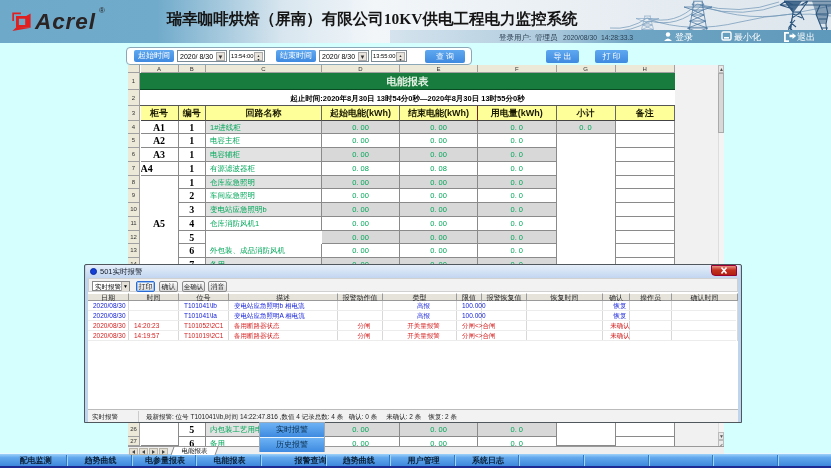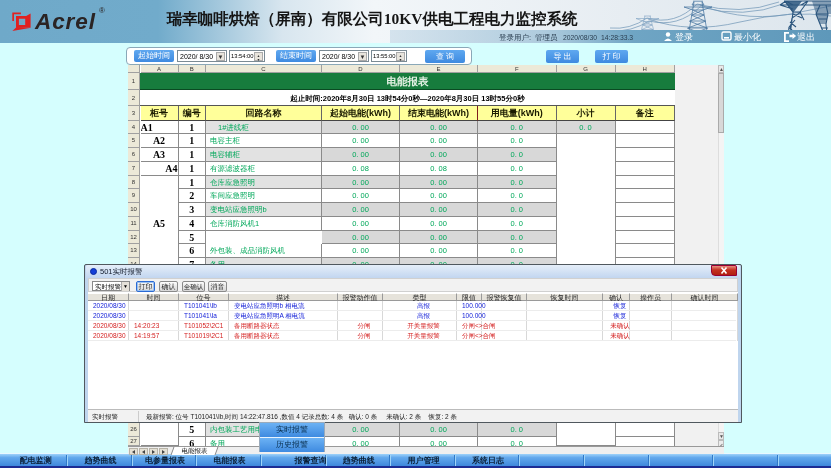--- a/index.html
+++ b/index.html
@@ -152,42 +152,42 @@
     <div class="abs" style="left:12px;top:8px;width:535px;height:16.5px;background:#177C3D;border-bottom:1px solid #0A4A22;color:#E2F0E2;font-weight:bold;font-size:10.5px;text-align:center;line-height:16px;">电能报表</div>
     <div class="abs" style="left:12px;top:24.5px;width:535px;height:16.5px;background:#fff;border-bottom:1px solid #555;color:#000;font-size:7.5px;text-align:center;line-height:17px;font-weight:bold;">起止时间:2020年8月30日  13时54分0秒—2020年8月30日  13时55分0秒</div>
     <div class="abs" style="left:12.5px;top:41px;width:38px;height:14.5px;background:#FFFF9A;border-right:1px solid #666;border-bottom:1px solid #444;font-size:9px;font-weight:bold;color:#1A1A00;text-align:center;line-height:14px;">柜号</div>
     <div class="abs" style="left:50.5px;top:41px;width:27.5px;height:14.5px;background:#FFFF9A;border-right:1px solid #666;border-bottom:1px solid #444;font-size:9px;font-weight:bold;color:#1A1A00;text-align:center;line-height:14px;">编号</div>
     <div class="abs" style="left:78px;top:41px;width:116px;height:14.5px;background:#FFFF9A;border-right:1px solid #666;border-bottom:1px solid #444;font-size:9px;font-weight:bold;color:#1A1A00;text-align:center;line-height:14px;">回路名称</div>
     <div class="abs" style="left:194px;top:41px;width:78px;height:14.5px;background:#FFFF9A;border-right:1px solid #666;border-bottom:1px solid #444;font-size:9px;font-weight:bold;color:#1A1A00;text-align:center;line-height:14px;">起始电能(kWh)</div>
     <div class="abs" style="left:272px;top:41px;width:78px;height:14.5px;background:#FFFF9A;border-right:1px solid #7f1d1d;border-bottom:1px solid #444;font-size:9px;font-weight:bold;color:#1A1A00;text-align:center;line-height:14px;">结束电能(kWh)</div>
     <div class="abs" style="left:350px;top:41px;width:78.5px;height:14.5px;background:#FFFF9A;border-right:1px solid #666;border-bottom:1px solid #444;font-size:9px;font-weight:bold;color:#1A1A00;text-align:center;line-height:14px;">用电量(kWh)</div>
     <div class="abs" style="left:428.5px;top:41px;width:59px;height:14.5px;background:#FFFF9A;border-right:1px solid #666;border-bottom:1px solid #444;font-size:9px;font-weight:bold;color:#1A1A00;text-align:center;line-height:14px;">小计</div>
     <div class="abs" style="left:487.5px;top:41px;width:59.5px;height:14.5px;background:#FFFF9A;border-right:1px solid #666;border-bottom:1px solid #444;font-size:9px;font-weight:bold;color:#1A1A00;text-align:center;line-height:14px;">备注</div>
-    <div class="cell" style="left:12.5px;top:55.5px;width:38px;height:13.75px;background:#fff;text-align:left;line-height:13.75px;font-weight:bold;font-family:Liberation Serif,serif;font-size:10px;">A1</div>
+    <div class="cell" style="left:12.5px;top:55.5px;width:38px;height:13.75px;background:#fff;text-align:center;line-height:13.75px;font-weight:bold;font-family:Liberation Serif,serif;font-size:10px;">A1</div>
     <div class="cell" style="left:50.5px;top:55.5px;width:27.5px;height:13.75px;background:#fff;text-align:center;line-height:13.75px;font-weight:bold;font-family:Liberation Serif,serif;font-size:10px;">1</div>
-    <div class="cell gtxt" style="left:78px;top:55.5px;width:116px;height:13.75px;background:#E2E2E2;padding-left:12px;line-height:13.75px;font-size:7.5px;">1#进线柜</div>
+    <div class="cell gtxt" style="left:78px;top:55.5px;width:116px;height:13.75px;background:#E2E2E2;padding-left:4px;line-height:13.75px;font-size:7.5px;">1#进线柜</div>
     <div class="cell gtxt" style="left:194px;top:55.5px;width:78px;height:13.75px;background:#D8D8D8;text-align:center;line-height:13.75px;font-size:7.5px;">0. 00</div>
     <div class="cell gtxt" style="left:272px;top:55.5px;width:78px;height:13.75px;background:#D8D8D8;text-align:center;line-height:13.75px;font-size:7.5px;">0. 00</div>
     <div class="cell gtxt" style="left:350px;top:55.5px;width:78.5px;height:13.75px;background:#D8D8D8;text-align:center;line-height:13.75px;font-size:7.5px;">0. 0</div>
     <div class="cell" style="left:487.5px;top:55.5px;width:59.5px;height:13.75px;background:#fff;"></div>
     <div class="cell" style="left:12.5px;top:69.25px;width:38px;height:13.75px;background:#fff;text-align:center;line-height:13.75px;font-weight:bold;font-family:Liberation Serif,serif;font-size:10px;">A2</div>
     <div class="cell" style="left:50.5px;top:69.25px;width:27.5px;height:13.75px;background:#fff;text-align:center;line-height:13.75px;font-weight:bold;font-family:Liberation Serif,serif;font-size:10px;">1</div>
     <div class="cell gtxt" style="left:78px;top:69.25px;width:116px;height:13.75px;background:#fff;padding-left:4px;line-height:13.75px;font-size:7.5px;">电容主柜</div>
     <div class="cell gtxt" style="left:194px;top:69.25px;width:78px;height:13.75px;background:#fff;text-align:center;line-height:13.75px;font-size:7.5px;">0. 00</div>
     <div class="cell gtxt" style="left:272px;top:69.25px;width:78px;height:13.75px;background:#fff;text-align:center;line-height:13.75px;font-size:7.5px;">0. 00</div>
     <div class="cell gtxt" style="left:350px;top:69.25px;width:78.5px;height:13.75px;background:#fff;text-align:center;line-height:13.75px;font-size:7.5px;">0. 0</div>
     <div class="cell" style="left:487.5px;top:69.25px;width:59.5px;height:13.75px;background:#fff;"></div>
     <div class="cell" style="left:12.5px;top:83px;width:38px;height:13.75px;background:#fff;text-align:center;line-height:13.75px;font-weight:bold;font-family:Liberation Serif,serif;font-size:10px;">A3</div>
     <div class="cell" style="left:50.5px;top:83px;width:27.5px;height:13.75px;background:#fff;text-align:center;line-height:13.75px;font-weight:bold;font-family:Liberation Serif,serif;font-size:10px;">1</div>
     <div class="cell gtxt" style="left:78px;top:83px;width:116px;height:13.75px;background:#E2E2E2;padding-left:4px;line-height:13.75px;font-size:7.5px;">电容辅柜</div>
     <div class="cell gtxt" style="left:194px;top:83px;width:78px;height:13.75px;background:#D8D8D8;text-align:center;line-height:13.75px;font-size:7.5px;">0. 00</div>
     <div class="cell gtxt" style="left:272px;top:83px;width:78px;height:13.75px;background:#D8D8D8;text-align:center;line-height:13.75px;font-size:7.5px;">0. 00</div>
     <div class="cell gtxt" style="left:350px;top:83px;width:78.5px;height:13.75px;background:#D8D8D8;text-align:center;line-height:13.75px;font-size:7.5px;">0. 0</div>
     <div class="cell" style="left:487.5px;top:83px;width:59.5px;height:13.75px;background:#fff;"></div>
-    <div class="cell" style="left:12.5px;top:96.75px;width:38px;height:13.75px;background:#fff;text-align:right;line-height:13.75px;font-weight:bold;font-family:Liberation Serif,serif;font-size:10px;">A4</div>
+    <div class="cell" style="left:12.5px;top:96.75px;width:38px;height:13.75px;background:#fff;text-align:left;line-height:13.75px;font-weight:bold;font-family:Liberation Serif,serif;font-size:10px;">A4</div>
     <div class="cell" style="left:50.5px;top:96.75px;width:27.5px;height:13.75px;background:#fff;text-align:center;line-height:13.75px;font-weight:bold;font-family:Liberation Serif,serif;font-size:10px;">1</div>
     <div class="cell gtxt" style="left:78px;top:96.75px;width:116px;height:13.75px;background:#fff;padding-left:4px;line-height:13.75px;font-size:7.5px;">有源滤波器柜</div>
     <div class="cell gtxt" style="left:194px;top:96.75px;width:78px;height:13.75px;background:#fff;text-align:center;line-height:13.75px;font-size:7.5px;">0. 08</div>
     <div class="cell gtxt" style="left:272px;top:96.75px;width:78px;height:13.75px;background:#fff;text-align:center;line-height:13.75px;font-size:7.5px;">0. 08</div>
     <div class="cell gtxt" style="left:350px;top:96.75px;width:78.5px;height:13.75px;background:#fff;text-align:center;line-height:13.75px;font-size:7.5px;">0. 0</div>
     <div class="cell" style="left:487.5px;top:96.75px;width:59.5px;height:13.75px;background:#fff;"></div>
     <div class="cell" style="left:50.5px;top:110.5px;width:27.5px;height:13.75px;background:#fff;text-align:center;line-height:13.75px;font-weight:bold;font-family:Liberation Serif,serif;font-size:10px;">1</div>
     <div class="cell gtxt" style="left:78px;top:110.5px;width:116px;height:13.75px;background:#E2E2E2;padding-left:4px;line-height:13.75px;font-size:7.5px;">仓库应急照明</div>
     <div class="cell gtxt" style="left:194px;top:110.5px;width:78px;height:13.75px;background:#D8D8D8;text-align:center;line-height:13.75px;font-size:7.5px;">0. 00</div>
     <div class="cell gtxt" style="left:272px;top:110.5px;width:78px;height:13.75px;background:#D8D8D8;text-align:center;line-height:13.75px;font-size:7.5px;">0. 00</div>

